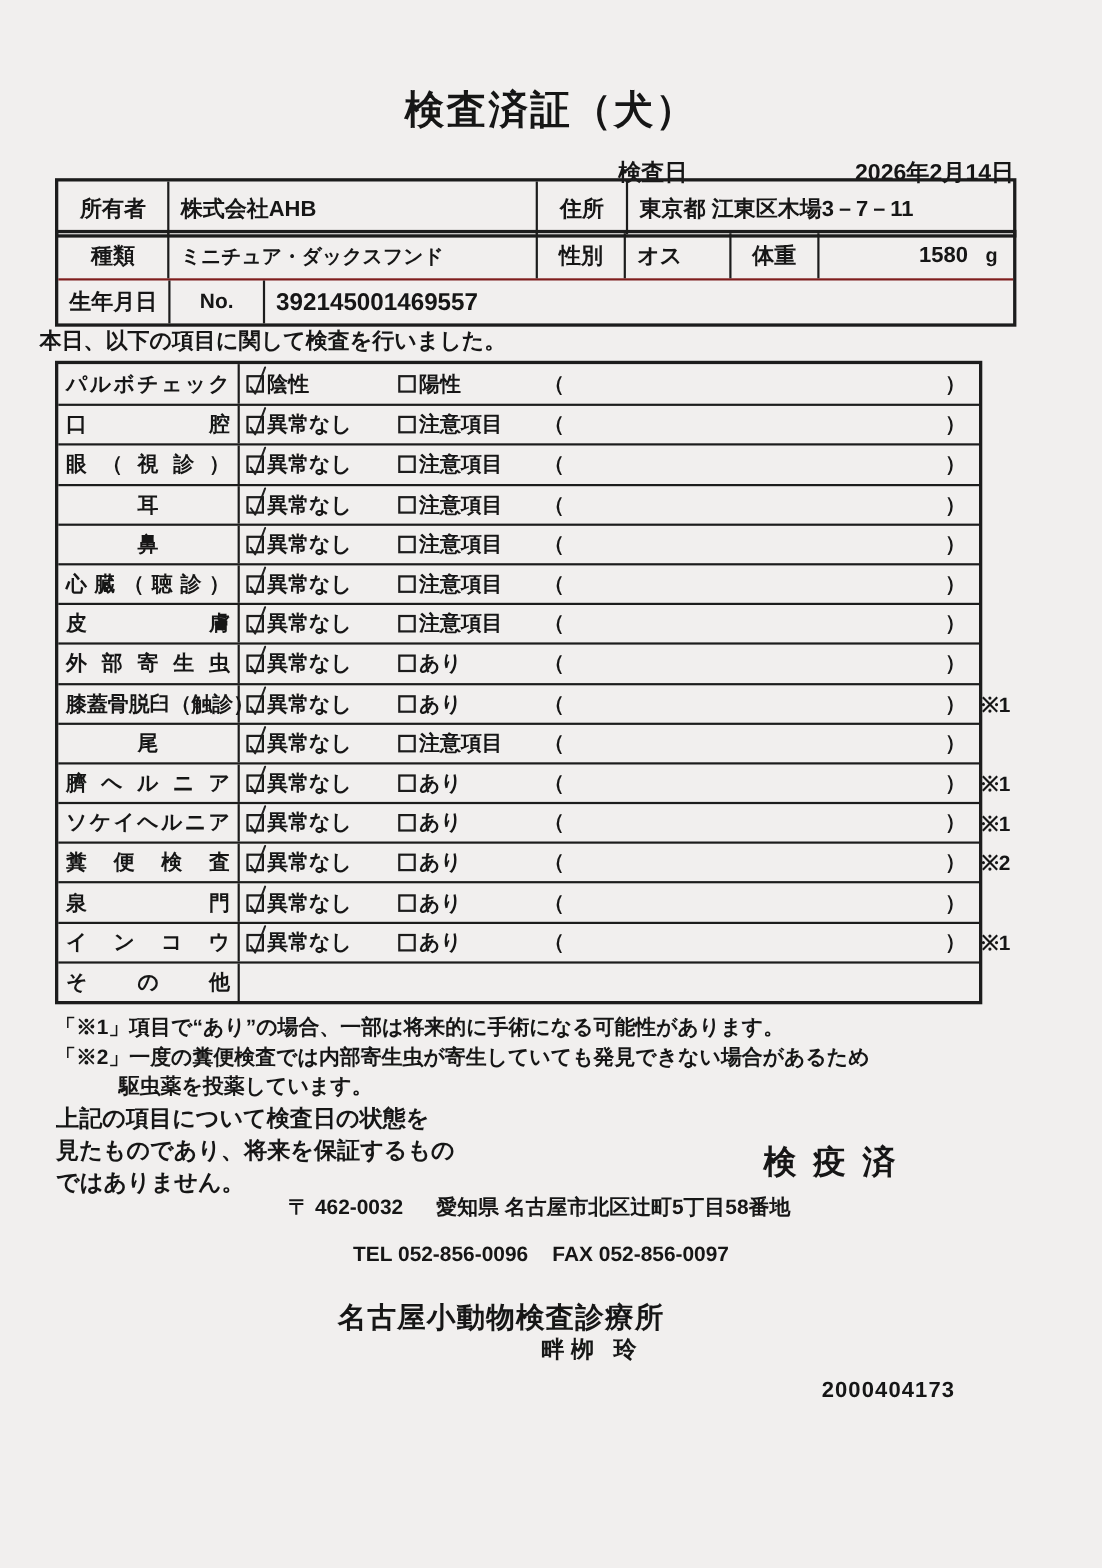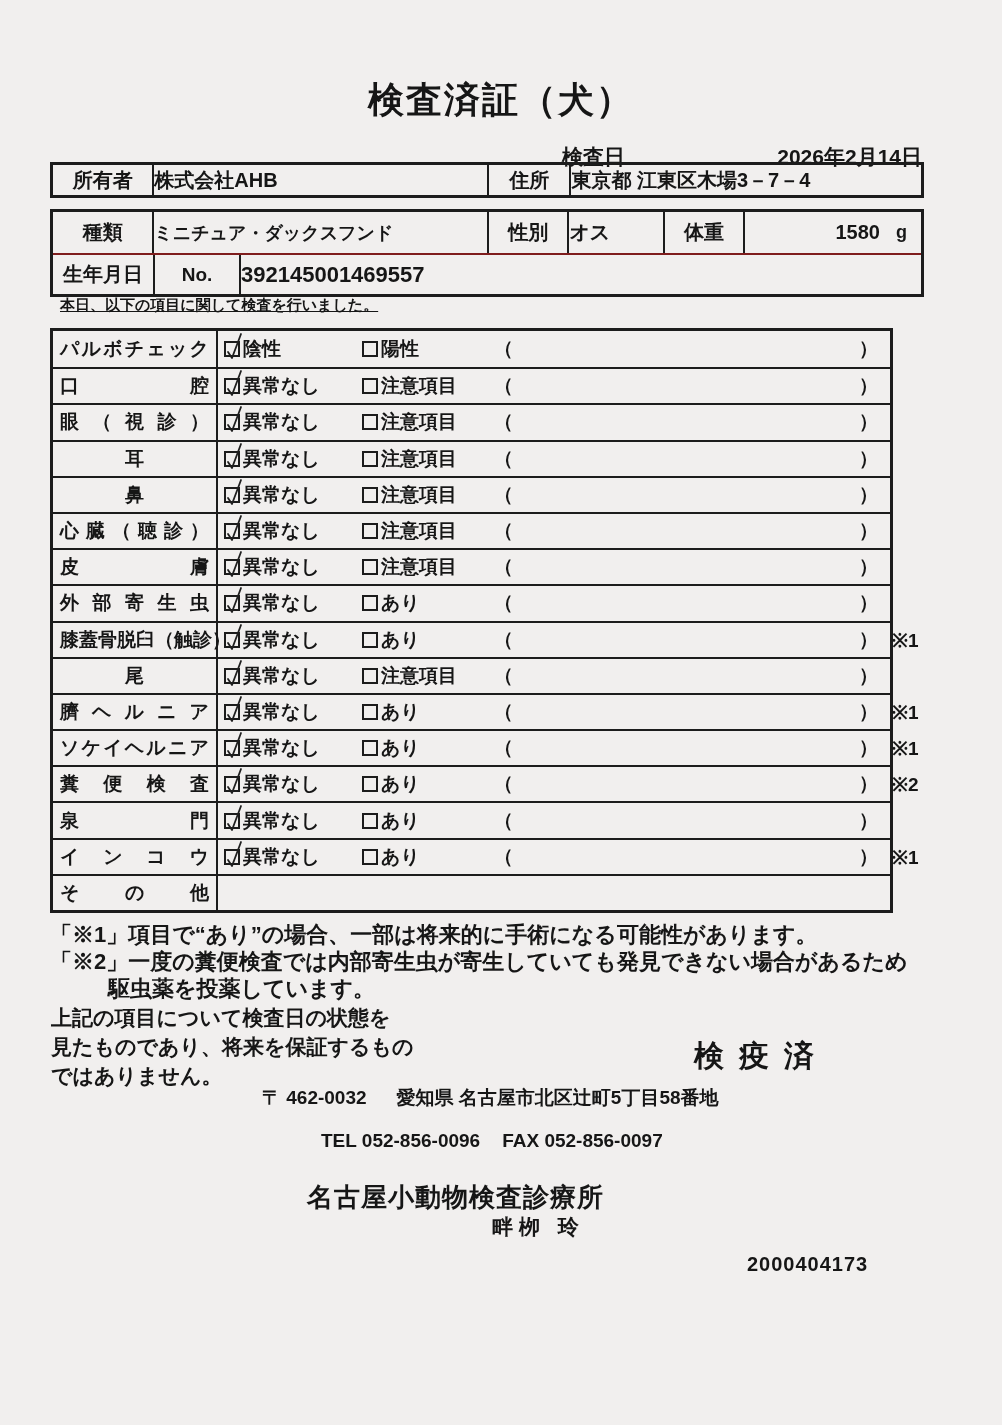--- a/index.html
+++ b/index.html
@@ -23,29 +23,29 @@
   .date-row .lbl { position: absolute; left: 512px; top: 0; }
   .date-row .val { position: absolute; right: 2px; top: 0; }
 
   .tbl { position: absolute; left: 50px; border: 3px solid #1c1c1c; background: transparent; }
   .trow { display: flex; }
   .trow + .trow { border-top: 2px solid #7f1d1d; }
   .tcell { border-left: 2px solid #1c1c1c; display: flex; align-items: center;
     font-size: 20px; font-weight: 600; overflow: hidden; }
   .tcell:first-child { border-left: none; }
   .tcell.lab { justify-content: center; }
-  .tcell.val { }
+  .tcell.val { padding-left: 10px; }
   .tcell.num { justify-content: flex-end; padding-right: 14px; gap: 16px; }
 
   #owner-table { top: 162px; width: 874px; }
-  #owner-table .trow { height: 30px; }
+  #owner-table .trow { height: 48px; }
   #info-table { top: 209px; width: 874px; }
   #info-table .trow { height: 41px; }
 
-  .intro { position: absolute; top: 296px; left: 60px; font-size: 15px; font-weight: 600; text-decoration: underline; }
+  .intro { position: absolute; top: 296px; left: 36px; font-size: 20px; font-weight: 600; }
 
   #checklist { position: absolute; top: 328px; left: 50px; width: 843px;
     border: 3px solid #1c1c1c; }
   .cl-row { display: flex; height: 36.2px; position: relative; }
   .cl-row + .cl-row { border-top: 2px solid #1c1c1c; }
   .cl-label { width: 165px; flex: none; border-right: 2px solid #1c1c1c;
     display: flex; align-items: center; justify-content: space-between;
     padding: 0 7px; font-size: 19px; font-weight: 600; }
   .cl-label.single { justify-content: center; }
   .cl-content { flex: 1; display: flex; align-items: center; padding-left: 6px;
@@ -54,21 +54,21 @@
   .cl-opt.first { width: 138px; }
   .cl-opt.second { width: 132px; }
   .cb { width: 16px; height: 16px; border: 2px solid #1c1c1c; position: relative;
     margin-right: 3px; flex: none; background: transparent; }
   .cb svg { position: absolute; left: -4px; top: -12px; overflow: visible; }
   .paren-open { flex: none; }
   .paren-close { position: absolute; right: 12px; top: 50%; transform: translateY(-50%); }
   .cl-note { position: absolute; right: -42px; top: 50%; transform: translateY(-50%);
     font-size: 19px; font-weight: 600; width: 40px; }
 
-  .notes { position: absolute; top: 921px; left: 50px; font-size: 22px;
+  .notes { position: absolute; top: 921px; left: 50px; font-size: 19px;
     font-weight: 600; line-height: 27px; }
   .notes .indent { padding-left: 58px; }
 
   .disclaimer { position: absolute; top: 1003px; left: 51px; font-size: 21px;
     font-weight: 700; line-height: 29px; }
 
   .stamp { position: absolute; top: 1036px; left: 694px; font-size: 30px;
     font-weight: 700; letter-spacing: 15px; }
 
   .footer-line { position: absolute; font-size: 19px; font-weight: 600; display: flex; }
@@ -88,21 +88,21 @@
   <div class="date-row">
     <span class="lbl">検査日</span>
     <span class="val">2026年2月14日</span>
   </div>
 
   <div class="tbl" id="owner-table">
     <div class="trow">
       <div class="tcell lab" style="width:100px">所有者</div>
       <div class="tcell val" style="width:337px">株式会社AHB</div>
       <div class="tcell lab" style="width:83px">住所</div>
-      <div class="tcell val" style="width:354px">東京都 江東区木場3－7－4</div>
+      <div class="tcell val" style="width:354px">東京都 江東区木場3－7－11</div>
     </div>
   </div>
 
   <div class="tbl" id="info-table">
     <div class="trow">
       <div class="tcell lab" style="width:100px">種類</div>
       <div class="tcell val" style="width:337px;font-size:18px">ミニチュア・ダックスフンド</div>
       <div class="tcell lab" style="width:81px">性別</div>
       <div class="tcell val" style="width:96px">オス</div>
       <div class="tcell lab" style="width:81px">体重</div>

